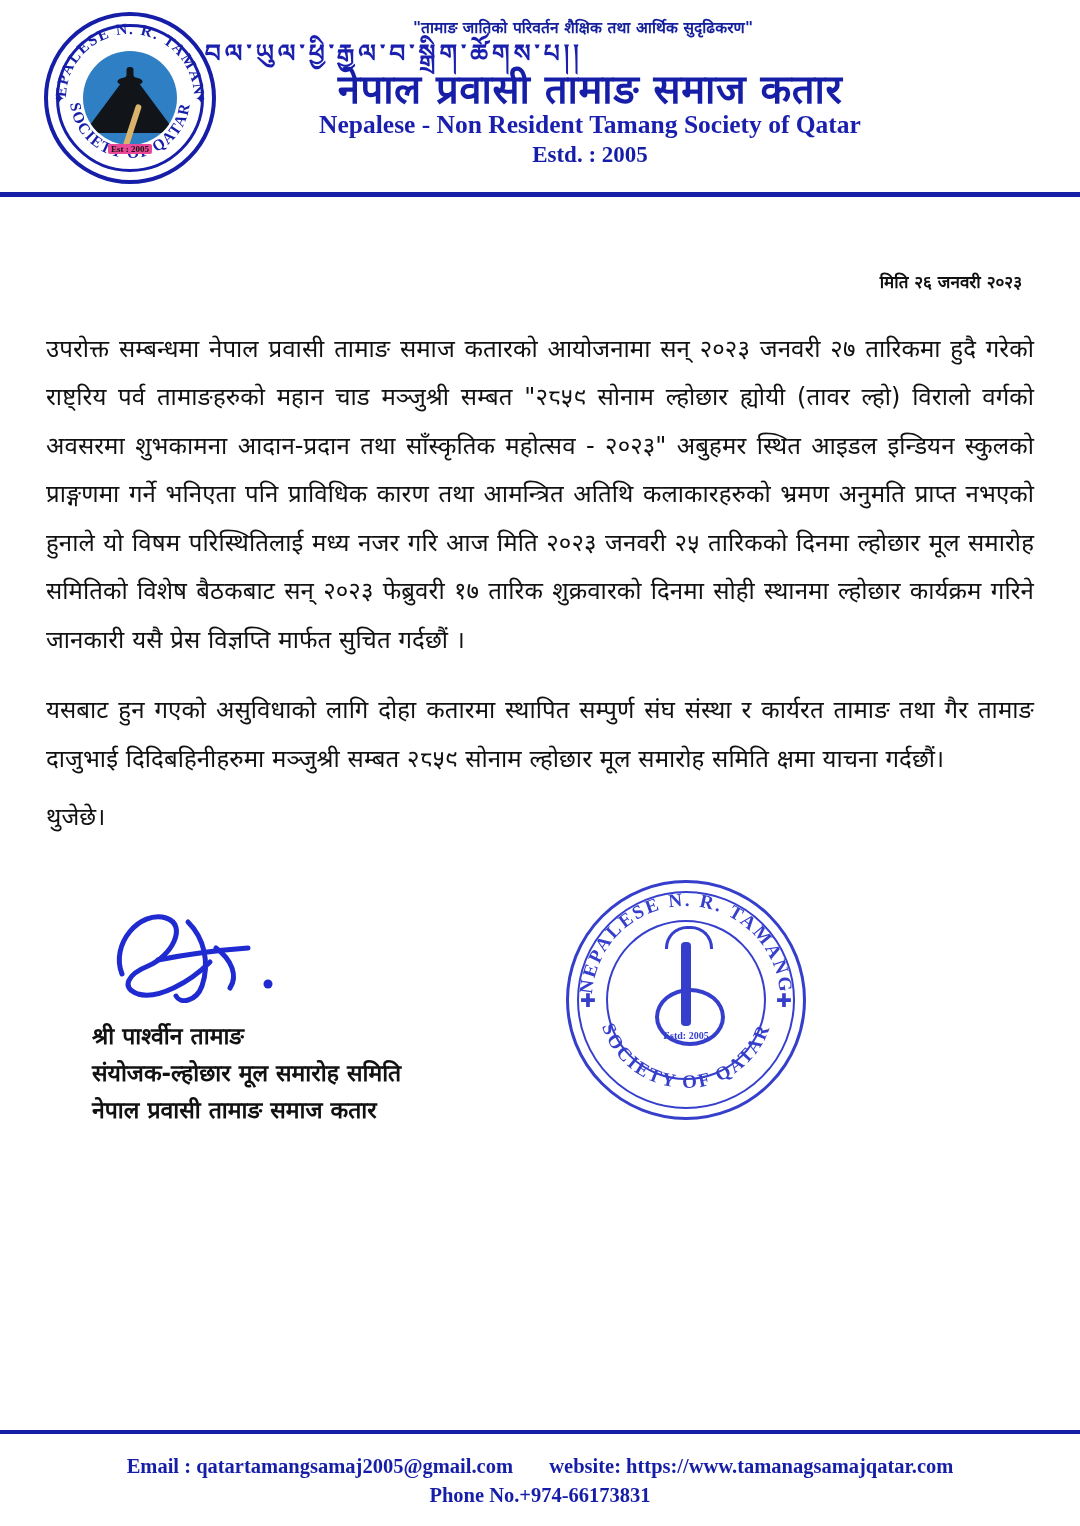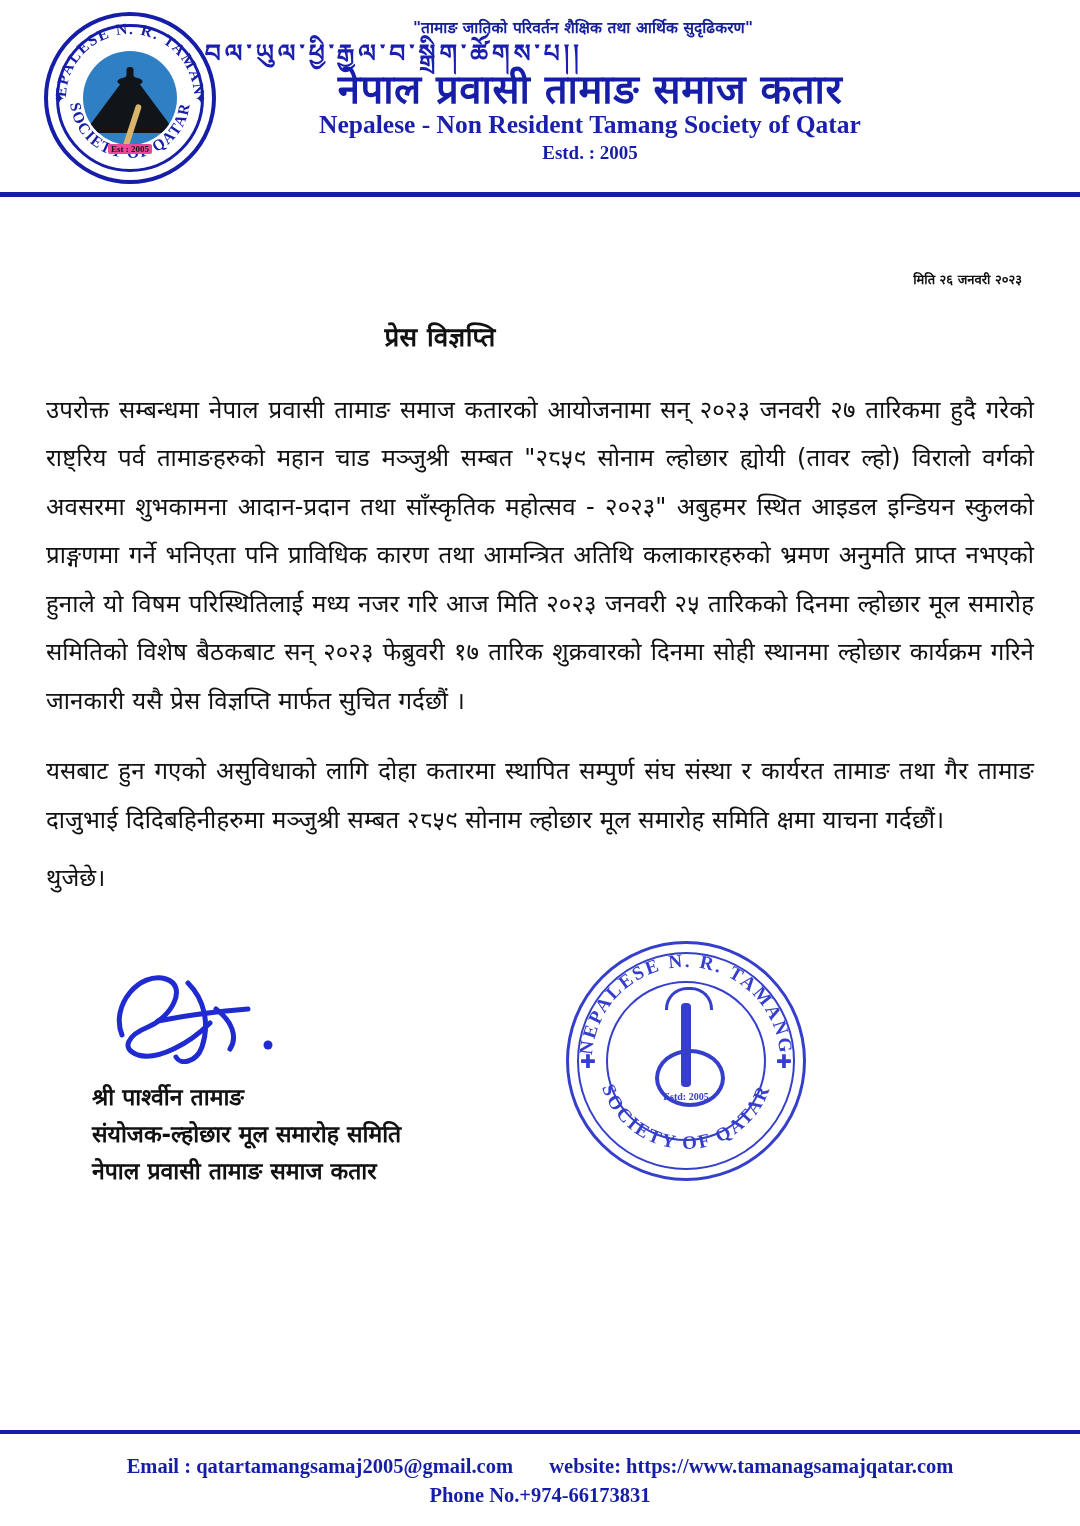--- a/index.html
+++ b/index.html
@@ -69,21 +69,21 @@
     font-weight: 700;
     font-family: "Liberation Serif", "DejaVu Serif", serif;
     line-height: 1.1;
     margin: 1px 0 0 0;
     padding-left: 100px;
   }
 
   .estd {
     text-align: center;
     color: #161ea8;
-    font-size: 19px;
+    font-size: 23px;
     font-weight: 700;
     font-family: "Liberation Serif", "DejaVu Serif", serif;
     margin: 3px 0 0 0;
     padding-left: 100px;
   }
 
   .rule-top {
     position: absolute;
     left: 0;
     right: 0;
@@ -210,21 +210,21 @@
   .logo .star.right { right: 10px; top: 50%; transform: translateY(-50%); }
 
   
   .content {
     position: relative;
     padding: 34px 46px 0 46px;
   }
 
   .date-line {
     text-align: right;
-    font-size: 13px;
+    font-size: 17px;
     font-weight: 700;
     color: #111;
     margin: 40px 12px 0 0;
   }
 
   .doc-title {
     text-align: center;
     font-size: 26px;
     font-weight: 700;
     color: #111;
@@ -429,21 +429,20 @@
     <div class="org-np">नेपाल प्रवासी तामाङ समाज कतार</div>
     <div class="org-en">Nepalese - Non Resident Tamang Society of Qatar</div>
     <div class="estd">Estd. : 2005</div>
   </div>
   <div class="rule-top"></div>
 
   <div class="content">
 
     <div class="date-line">मिति २६ जनवरी २०२३</div>
 
-    <div class="doc-title">प्रेस विज्ञप्ति</div>
 
     <p class="para p1">उपरोक्त सम्बन्धमा नेपाल प्रवासी तामाङ समाज कतारको आयोजनामा सन् २०२३ जनवरी २७ तारिकमा हुदै गरेको राष्ट्रिय पर्व तामाङहरुको महान चाड मञ्जुश्री सम्बत "२८५९ सोनाम ल्होछार ह्योयी (तावर ल्हो) विरालो वर्गको अवसरमा शुभकामना आदान-प्रदान तथा साँस्कृतिक महोत्सव - २०२३" अबुहमर स्थित आइडल इन्डियन स्कुलको प्राङ्गणमा गर्ने भनिएता पनि प्राविधिक कारण तथा आमन्त्रित अतिथि कलाकारहरुको भ्रमण अनुमति प्राप्त नभएको हुनाले यो विषम परिस्थितिलाई मध्य नजर गरि आज मिति २०२३ जनवरी २५ तारिकको दिनमा ल्होछार मूल समारोह समितिको विशेष बैठकबाट सन् २०२३ फेब्रुवरी १७ तारिक शुक्रवारको दिनमा सोही स्थानमा ल्होछार कार्यक्रम गरिने जानकारी यसै प्रेस विज्ञप्ति मार्फत सुचित गर्दछौं ।</p>
     <p class="para p2">यसबाट हुन गएको असुविधाको लागि दोहा कतारमा स्थापित सम्पुर्ण संघ संस्था र कार्यरत तामाङ तथा गैर तामाङ दाजुभाई दिदिबहिनीहरुमा मञ्जुश्री सम्बत २८५९ सोनाम ल्होछार मूल समारोह समिति क्षमा याचना गर्दछौं।</p>
     <p class="para p3">थुजेछे।</p>
 
     <div class="sig-block">
 
       <div class="signature">
         <svg viewBox="0 0 210 110" xmlns="http://www.w3.org/2000/svg">
           <g fill="none" stroke="#1f2bd0" stroke-width="5" stroke-linecap="round" stroke-linejoin="round">

